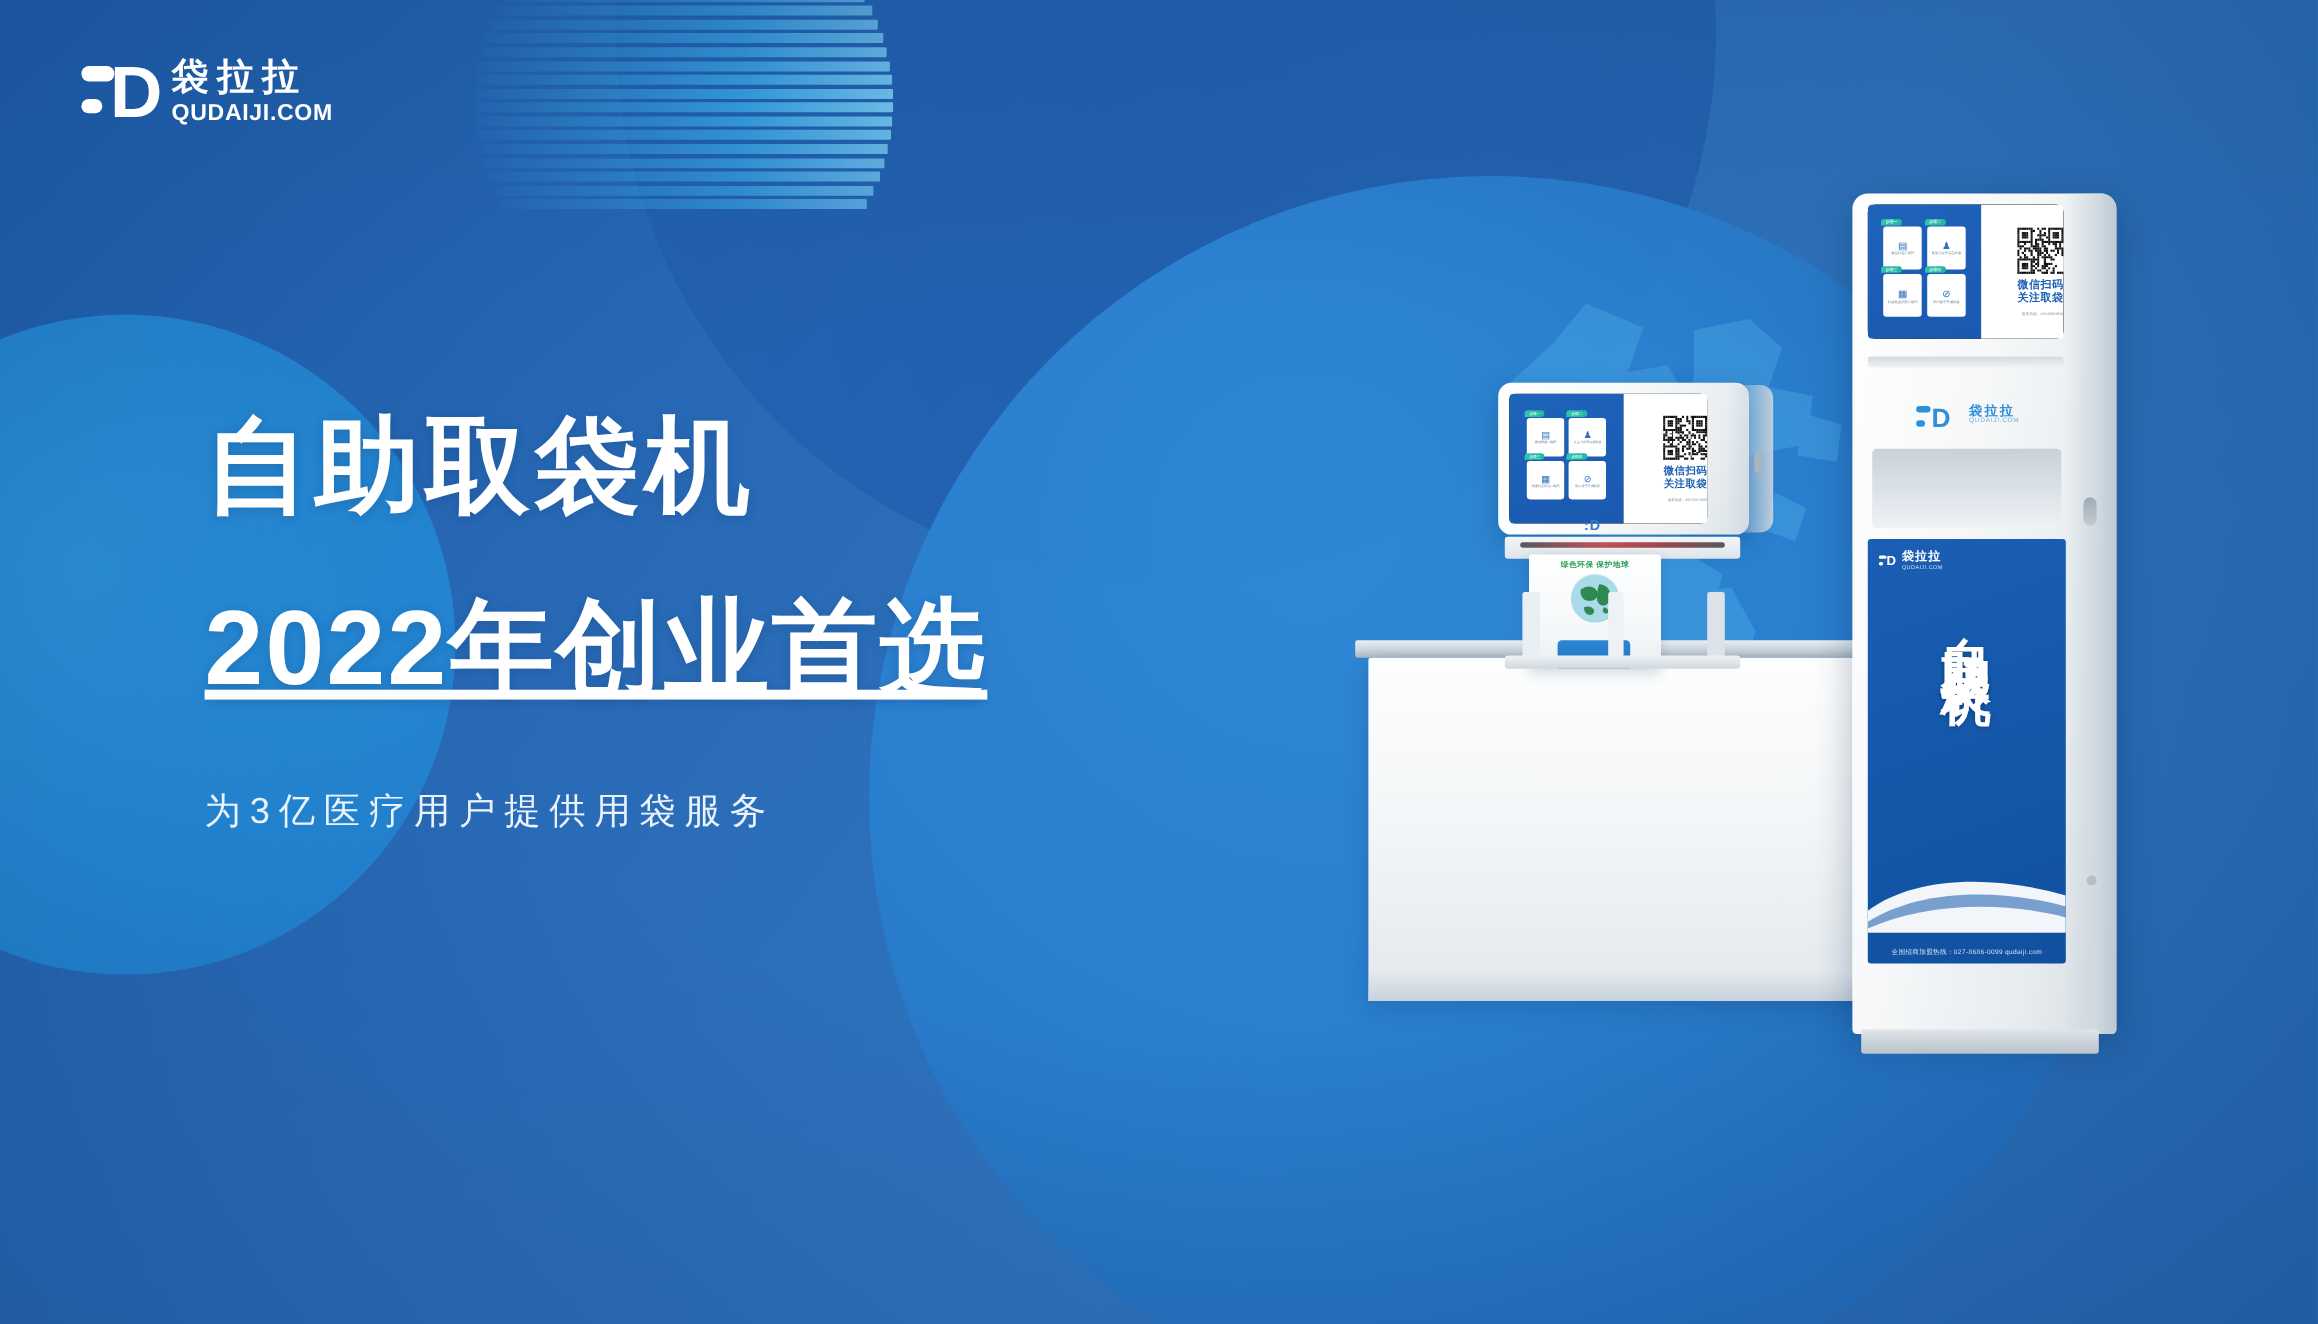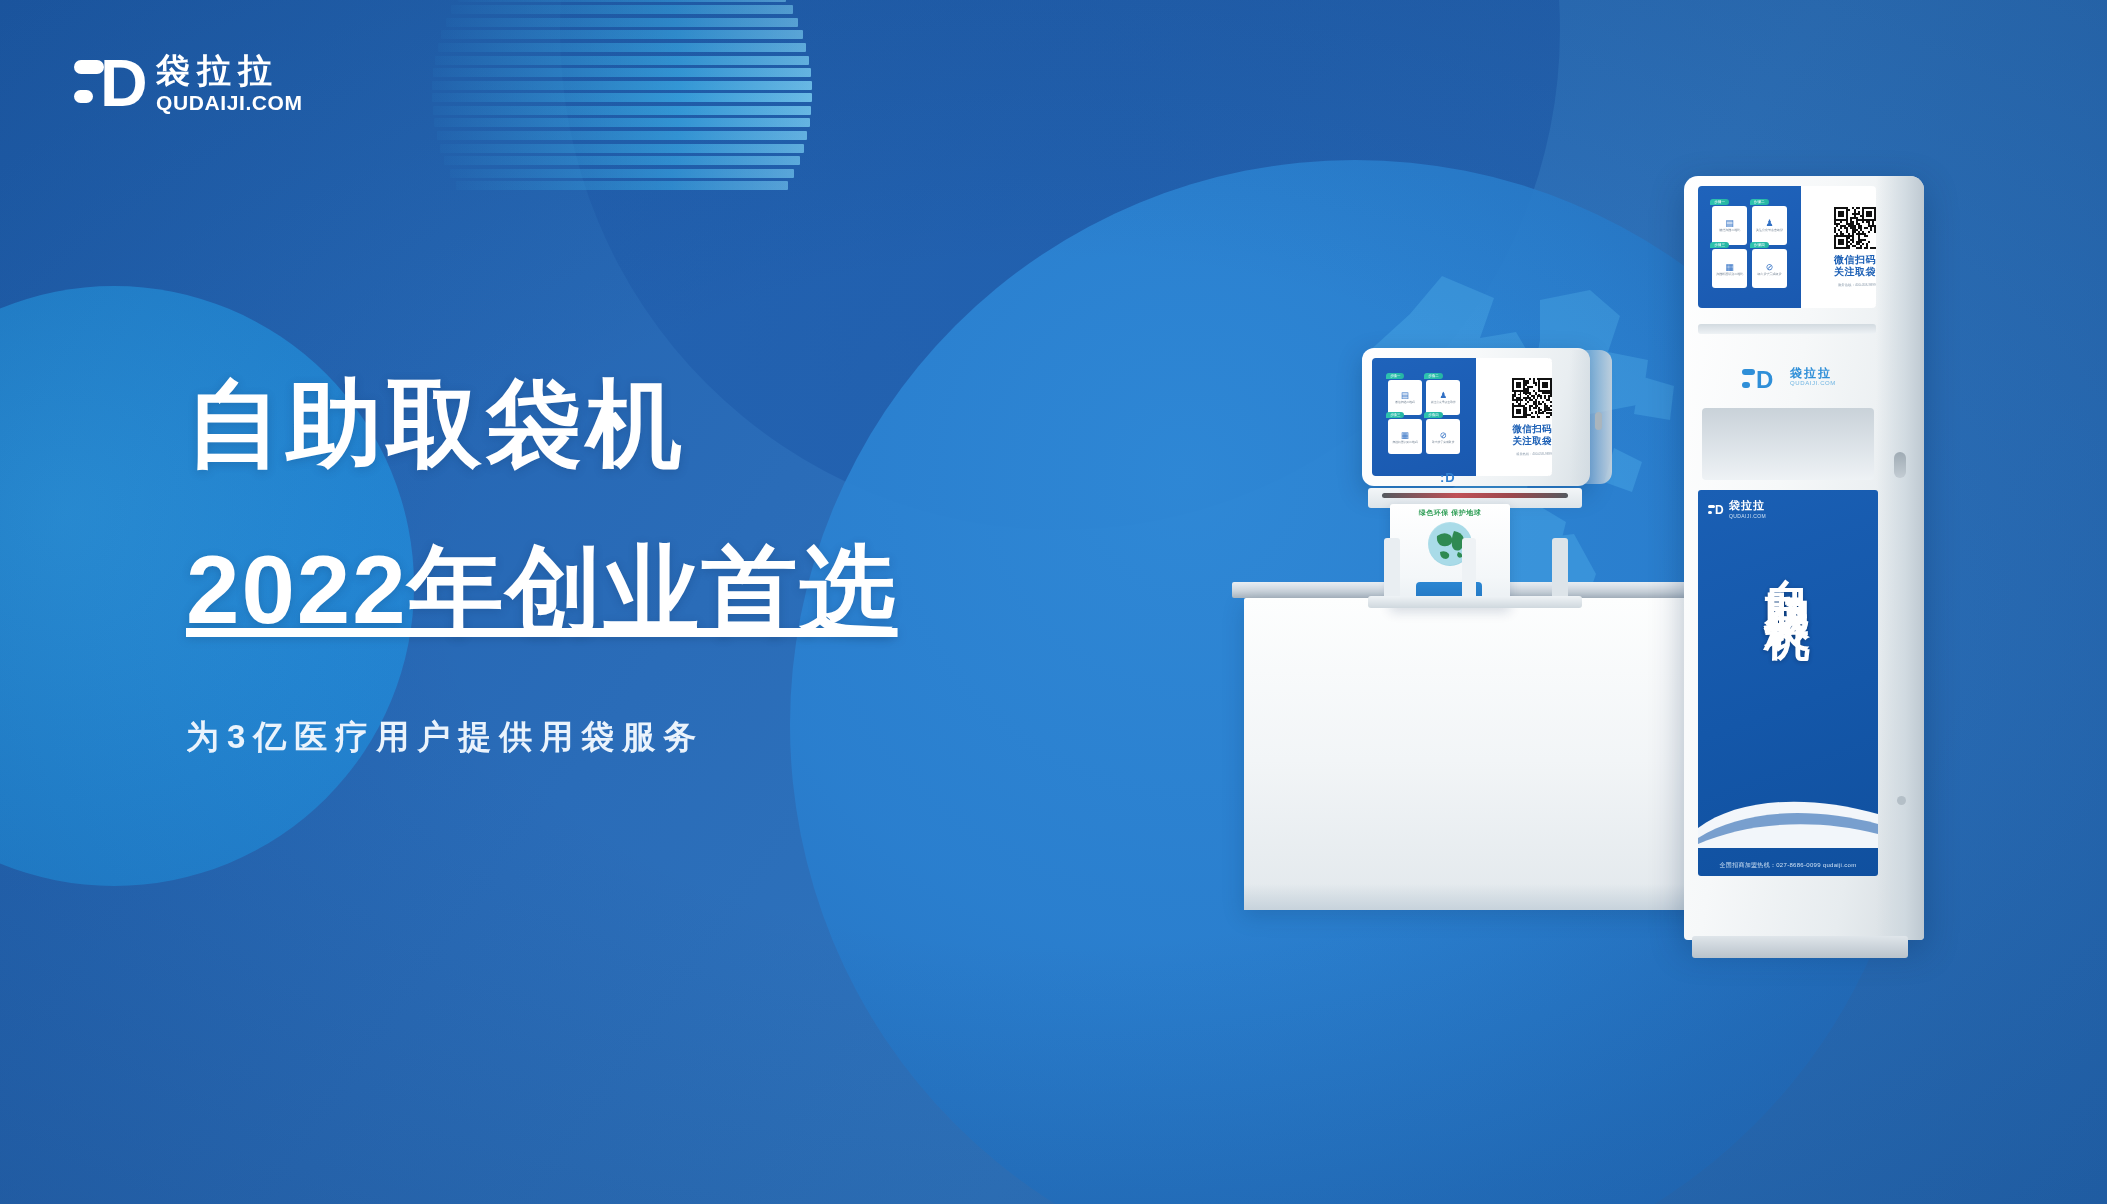--- a/index.html
+++ b/index.html
@@ -97,21 +97,21 @@
   .h2 {
     margin-top:62px;
     font-size:96px; line-height:104px; color:#fff; font-weight:bold;
     letter-spacing:2px; white-space:nowrap;
     text-shadow:0 2px 10px rgba(12,45,90,.22);
     text-decoration:underline;
   }
   .sub {
     margin-top:76px;
     font-size:33px; line-height:38px; color:#eaf3fc;
-    letter-spacing:8px; white-space:nowrap; font-weight:700;
+    letter-spacing:8px; white-space:nowrap; font-weight:400;
   }
 
   
   .counter-top {
     position:absolute; left:1232px; top:582px; width:560px; height:16px;
     background:linear-gradient(180deg,#e9eef3 0%, #cdd6de 55%, #aab6c0 100%);
     border-radius:2px;
   }
   .counter-body {
     position:absolute; left:1244px; top:598px; width:530px; height:312px;

